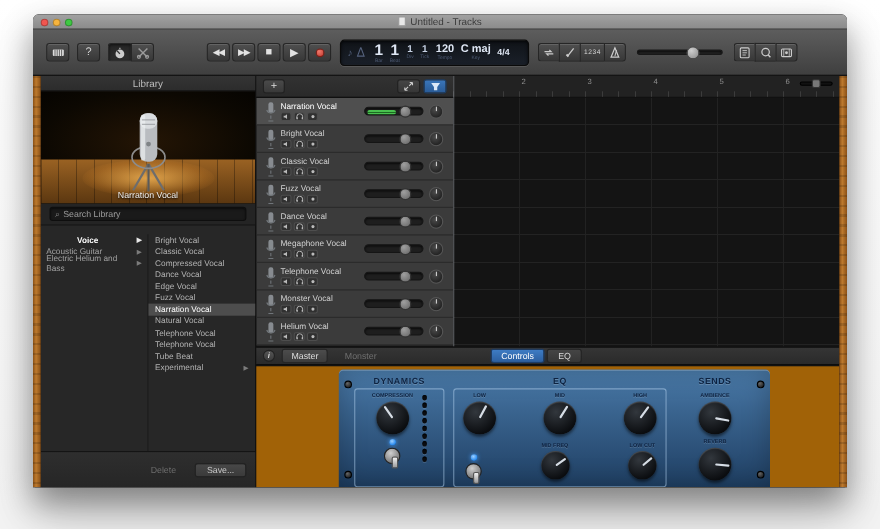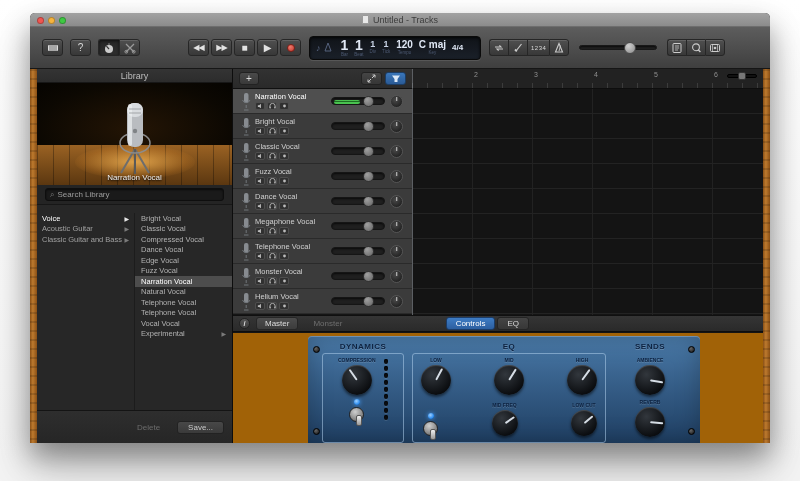--- a/index.html
+++ b/index.html
@@ -75,21 +75,21 @@
   .lib-search { height:20px; display:flex; align-items:center; padding:0 8px; background:#242424; border-bottom:1px solid #171717; }
   .search-field { flex:1; height:13px; border-radius:3px; background:#1a1a1a; border:1px solid #0e0e0e;
                   box-shadow:inset 0 1px 2px rgba(0,0,0,.6); display:flex; align-items:center; padding:0 4px; gap:3px; }
   .search-field .mag { color:#8a8a8a; font-size:8px; line-height:1; }
   .search-field .stext { font-size:8px; color:#9c9c9c; }
   .lib-list { flex:1; display:flex; font-size:7.5px; padding-top:8px; position:relative; }
   .cat-col { width:98px; border-right:1px solid #1c1c1c; }
   .patch-col { flex:1; }
   .cat-item { height:10.5px; display:flex; align-items:center; padding:0 5px; color:#a0a0a0; }
   .cat-item .chev { margin-left:auto; font-size:6px; color:#7b7b7b; }
-  .cat-item.selected { color:#fff; font-weight:normal; }
+  .cat-item.selected { color:#fff; font-weight:bold;margin-left:28px; }
   .cat-item.selected .chev { color:#e8e8e8; }
   .patch-item { height:10.5px; display:flex; align-items:center; padding:0 6px; color:#b2b2b2; }
   .patch-item.selected { background:#4d4d4d; color:#fff; }
   .patch-item .chev { margin-left:auto; font-size:6px; color:#7b7b7b; visibility:hidden; }
   .patch-item.arrow .chev { visibility:visible; }
   .lib-footer { height:21px; background:linear-gradient(#2e2e2e,#262626); border-top:1px solid #141414;
                 display:flex; align-items:center; justify-content:flex-end; gap:6px; padding:16px 8px; }
   .foot-btn { font-size:8px; color:#c9c9c9; height:13px; padding:0 10px; border-radius:3px;
               background:linear-gradient(#484848,#3a3a3a); border:1px solid #222; display:flex; align-items:center; }
   .foot-btn.dim { background:transparent; border-color:transparent; color:#6c6c6c; }
@@ -366,21 +366,21 @@
           <div class="cat-col">
               <div class="cat-item selected">
               <span>Voice</span>
               <span class="chev">▶</span>
             </div>
               <div class="cat-item">
               <span>Acoustic Guitar</span>
               <span class="chev">▶</span>
             </div>
               <div class="cat-item">
-              <span>Classic Guitar and Bass</span>
+              <span>Electric Helium and Bass</span>
               <span class="chev">▶</span>
             </div>
             </div>
           <div class="patch-col">
               <div class="patch-item">
               <span>Bright Vocal</span>
               <span class="chev">▶</span>
             </div>
               <div class="patch-item">
               <span>Classic Vocal</span>
@@ -412,21 +412,21 @@
             </div>
               <div class="patch-item">
               <span>Telephone Vocal</span>
               <span class="chev">▶</span>
             </div>
               <div class="patch-item">
               <span>Telephone Vocal</span>
               <span class="chev">▶</span>
             </div>
               <div class="patch-item">
-              <span>Vocal Vocal</span>
+              <span>Tube Beat</span>
               <span class="chev">▶</span>
             </div>
               <div class="patch-item arrow">
               <span>Experimental</span>
               <span class="chev">▶</span>
             </div>
             </div>
         </div>
 
         <div class="lib-footer">

